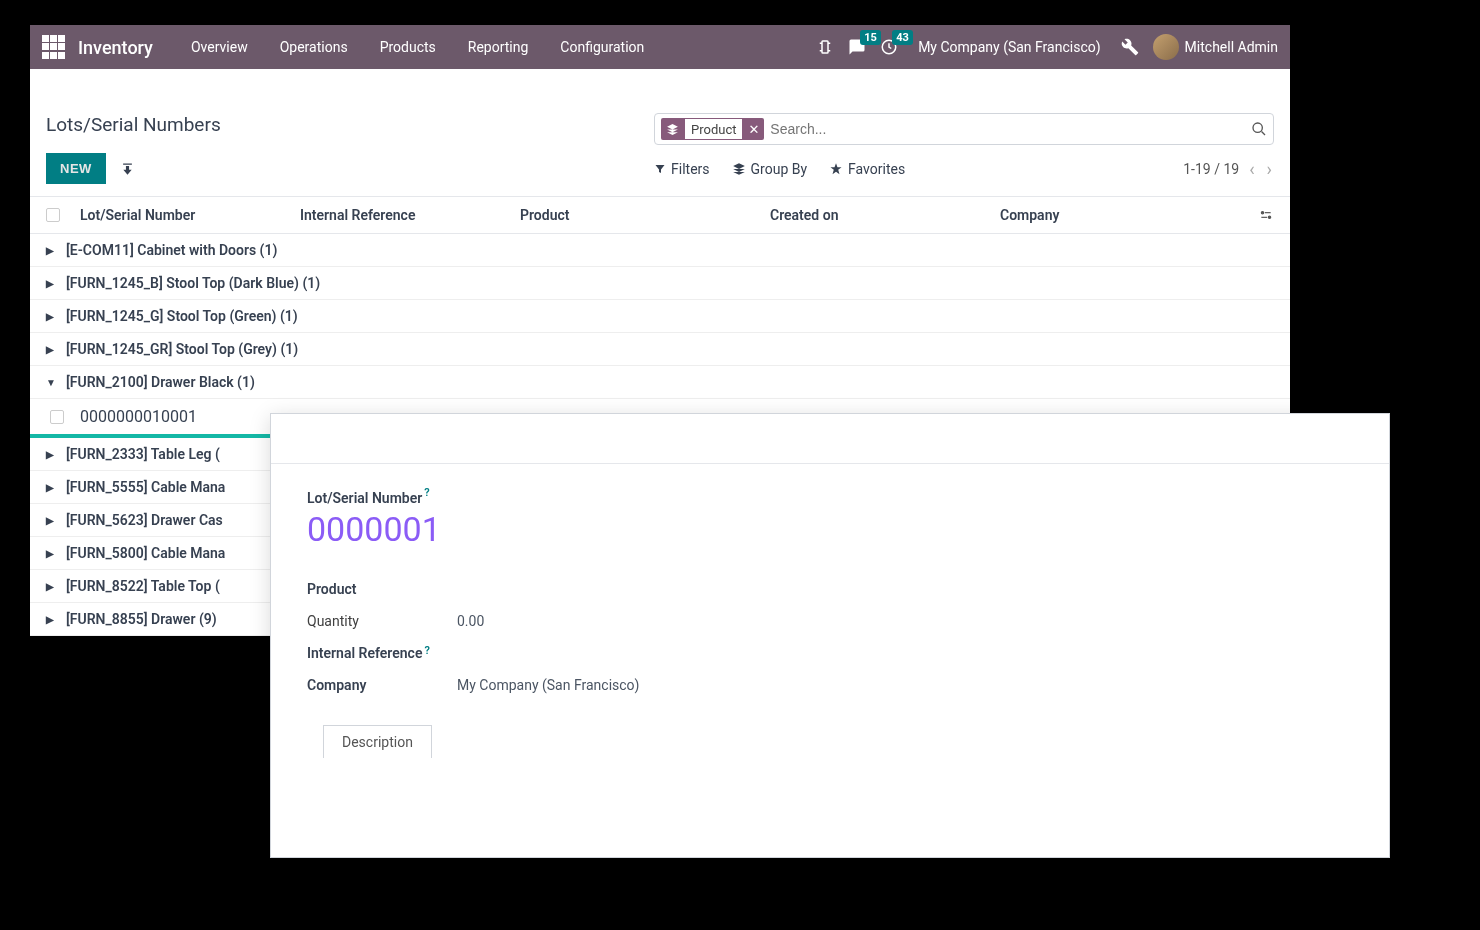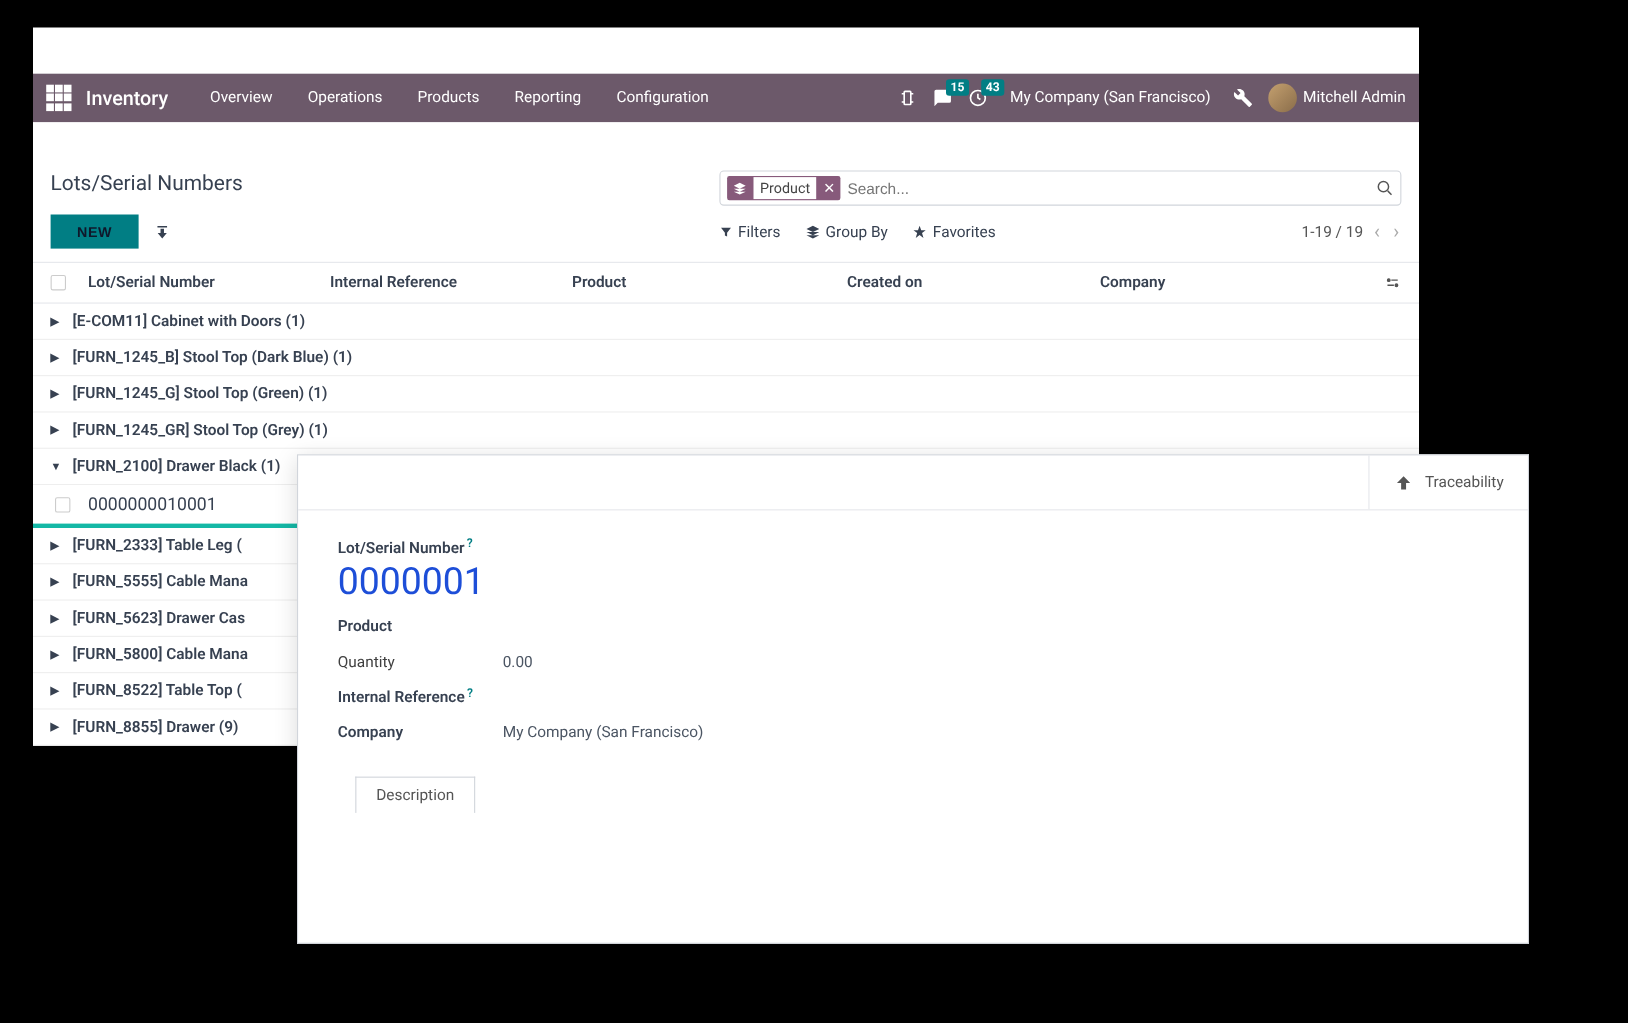--- a/index.html
+++ b/index.html
@@ -1,20 +1,20 @@
 <!DOCTYPE html>
 <html><head>
   <meta charset="utf-8">
   <style>
     * { margin: 0; padding: 0; box-sizing: border-box; }
     body { font-family: -apple-system, BlinkMacSystemFont, "Segoe UI", Roboto, sans-serif; background: #000; width: 1480px; height: 930px; overflow: hidden; position: relative; }
     .app { position: absolute; left: 30px; top: 25px; width: 1260px; background: #fff; }
     
     
-    .navbar { background: #6c596a; height: 44px; display: flex; align-items: center; padding: 0 12px; color: #fff; font-size: 14px; margin-top: 42px; }
+    .navbar { background: #6c596a; height: 44px; display: flex; align-items: center; padding: 0 12px; color: #fff; font-size: 14px; }
     .nav-apps-icon { width: 24px; height: 24px; display: flex; flex-wrap: wrap; gap: 1px; margin-right: 12px; cursor: pointer; }
     .nav-apps-icon span { width: 7px; height: 7px; background: #fff; }
     .nav-title { font-size: 18px; font-weight: 500; margin-right: 22px; }
     .nav-item { padding: 10px 16px; cursor: pointer; color: #fff; }
     .nav-right { margin-left: auto; display: flex; align-items: center; gap: 14px; }
     .nav-icon-btn { position: relative; cursor: pointer; display: flex; align-items: center; }
     .badge { position: absolute; top: -8px; left: 12px; background: #017e84; color: #fff; font-size: 11px; font-weight: 700; padding: 1px 4px; border-radius: 3px; }
     .avatar { width: 26px; height: 26px; border-radius: 50%; background: linear-gradient(135deg, #c4a06f, #8a6d4a); margin-right: 6px; }
     
     
@@ -23,21 +23,21 @@
     .search-panel { margin-left: auto; width: 620px; }
     .search-box { border: 1px solid #d1d5db; border-radius: 4px; height: 32px; display: flex; align-items: center; padding: 0 6px; }
     .facet { background: #875a7b; color: #fff; display: flex; align-items: center; height: 22px; border-radius: 2px; margin-right: 6px; font-size: 13px; }
     .facet-icon { padding: 0 5px; }
     .facet-label { background: #fff; color: #444; padding: 0 6px; height: 20px; margin: 1px; display: flex; align-items: center; }
     .facet-close { padding: 0 5px; cursor: pointer; }
     .search-input { border: none; outline: none; flex: 1; font-size: 14px; }
     .search-magnify { margin-left: auto; color: #555; cursor: pointer; }
     
     .actions-row { display: flex; align-items: center; padding: 8px 16px 12px 16px; }
-    .btn-new { background: #017e84; color: #0f172a; border: none; padding: 8px 24px; font-size: 13px; font-weight: 700; letter-spacing: 0.5px; cursor: pointer; }
+    .btn-new { background: #017e84; color: #e5e5e5; border: none; padding: 8px 14px; font-size: 13px; font-weight: 700; letter-spacing: 0.5px; cursor: pointer; }
     .btn-download { margin-left: 14px; color: #555; cursor: pointer; }
     .search-opts { margin-left: auto; display: flex; align-items: center; gap: 22px; color: #374151; font-size: 14px; width: 620px; }
     .opt-btn { display: flex; align-items: center; gap: 5px; cursor: pointer; }
     .pager { margin-left: auto; display: flex; align-items: center; gap: 8px; color: #555; font-size: 14px; }
     .pager-arrow { color: #aaa; cursor: pointer; font-size: 18px; padding: 0 2px; }
     
     
     .table-header { display: flex; align-items: center; padding: 10px 16px; border-top: 1px solid #e5e7eb; border-bottom: 1px solid #e5e7eb; font-size: 14px; font-weight: 600; color: #374151; }
     .th-check { width: 34px; }
     .th-lot { width: 220px; }
@@ -54,21 +54,21 @@
     .data-row .col-pad { width: 34px; display: flex; align-items: center; padding-left: 4px; }
     .data-row.selected { background: #fff; }
     
     
     .form-panel { position: absolute; left: 270px; top: 413px; width: 1120px; height: 445px; background: #fff; border: 1px solid #d1d5db; box-shadow: 0 4px 20px rgba(0,0,0,0.15); }
     .form-statusbar { display: flex; border-bottom: 1px solid #e5e7eb; height: 50px; }
     .status-btn { margin-left: auto; display: flex; align-items: center; gap: 10px; padding: 0 22px; border-left: 1px solid #e5e7eb; color: #555; font-size: 14px; cursor: pointer; }
     .form-body { padding: 24px 36px; }
     .form-label-top { font-size: 14px; font-weight: 600; color: #374151; display: inline-flex; align-items: flex-start; }
     .help-q { color: #017e84; font-size: 11px; margin-left: 2px; position: relative; top: -4px; }
-    .form-h1 { font-size: 34px; color: #1d4ed8; margin: 2px 0 5px 0; font-weight: 400; }
+    .form-h1 { font-size: 34px; color: #8b5cf6; margin: 2px 0 24px 0; font-weight: 400; }
     .form-field-row { display: flex; padding: 8px 0; font-size: 14px; }
     .form-field-label { width: 150px; color: #374151; font-weight: 600; }
     .form-field-label.muted { color: #404040; font-weight: 400; }
     .form-field-value { color: #4b5563; }
     .form-tabs { margin-top: 24px; padding-left: 16px; }
     .form-tab { display: inline-block; border: 1px solid #d1d5db; border-bottom: none; padding: 8px 18px; font-size: 14px; color: #555; cursor: pointer; background: #fff; }
     
     svg { display: block; }
   </style>
 </head>
@@ -252,26 +252,20 @@
       </div>
       <div class="group-row">
         <span class="group-caret">▶</span>
         <span>[FURN_8855] Drawer (9)</span>
       </div>
     </div>
 </div>
 
 <div class="form-panel">
   <div class="form-statusbar">
-    <div class="status-btn">
-      <svg width="18" height="18" viewBox="0 0 24 24" fill="#555">
-          <path d="M12 4l-8 8h5v8h6v-8h5l-8-8z"></path>
-        </svg>
-      <span>Traceability</span>
-    </div>
   </div>
   <div class="form-body">
     <div class="form-label-top">
       <span>Lot/Serial Number</span>
         <span class="help-q">?</span>
     </div>
     <div class="form-h1">0000001</div>
     <div class="form-field-row">
       <div class="form-field-label">Product</div>
       <div class="form-field-value"></div>

